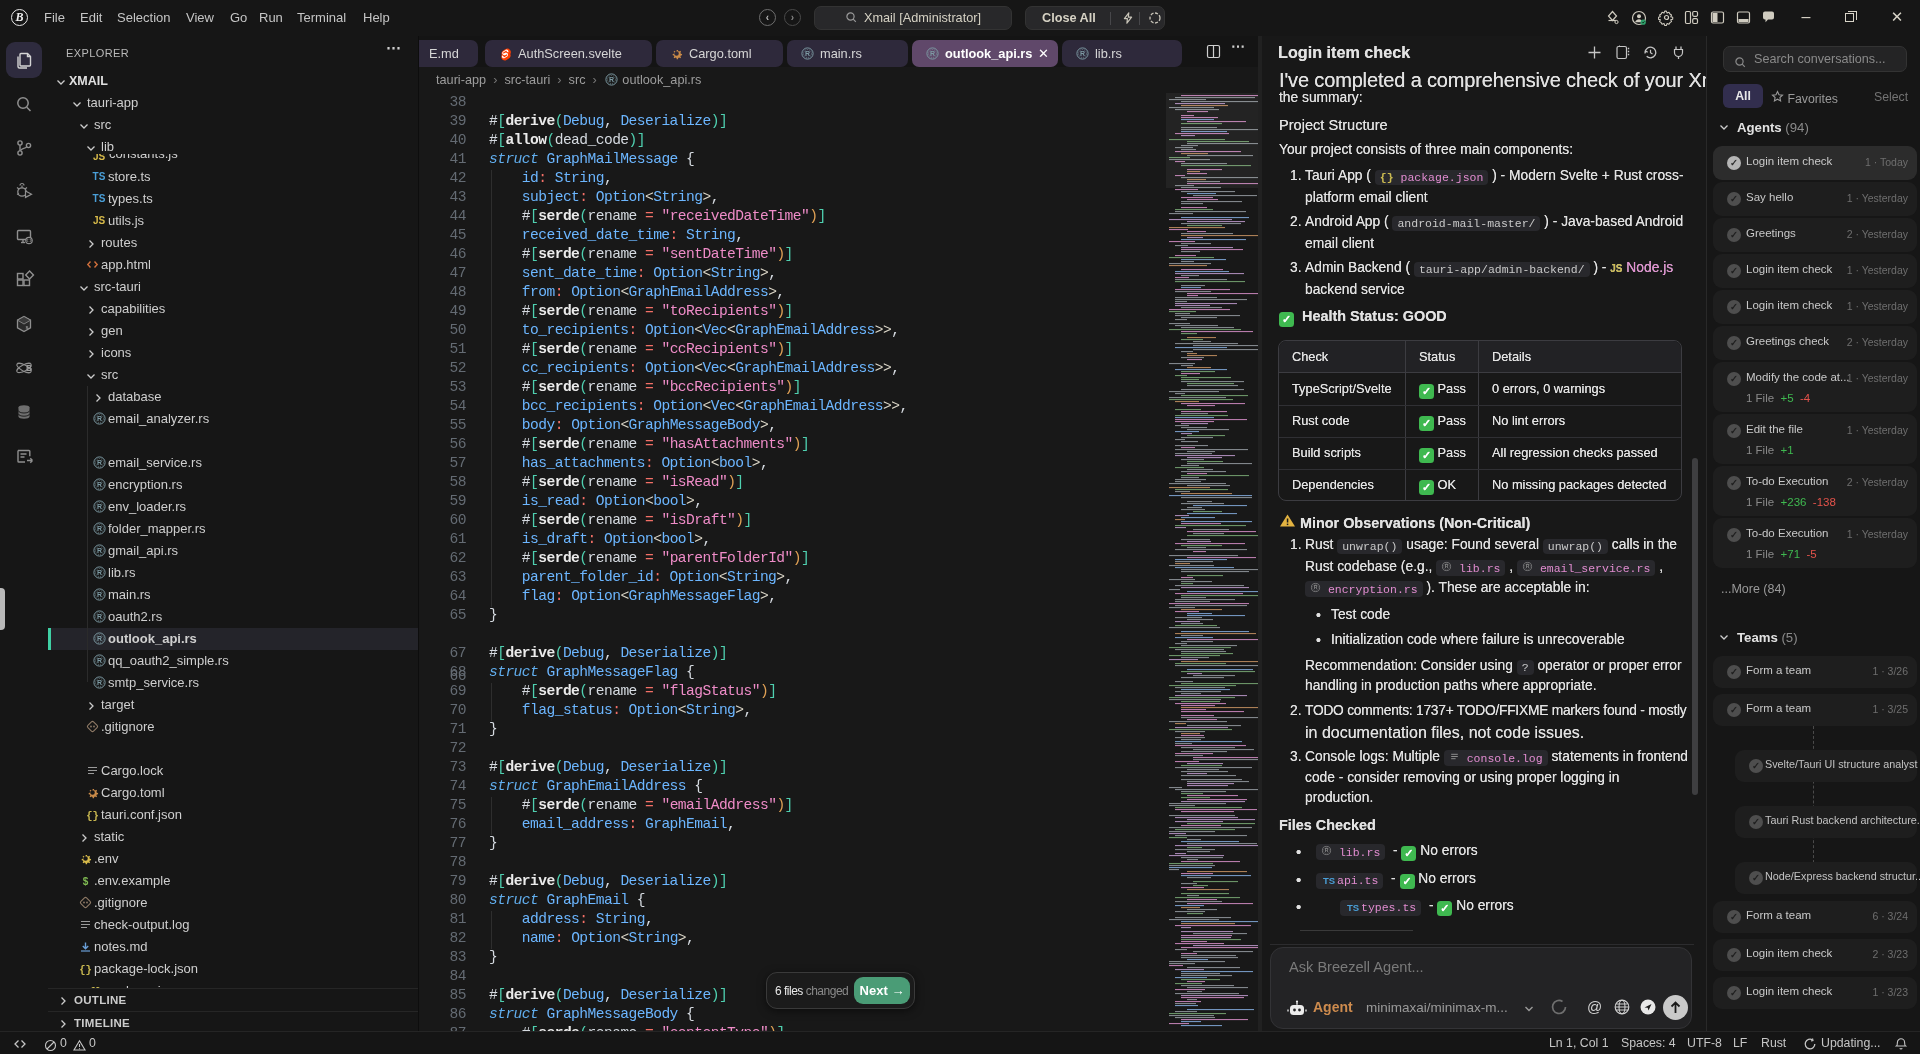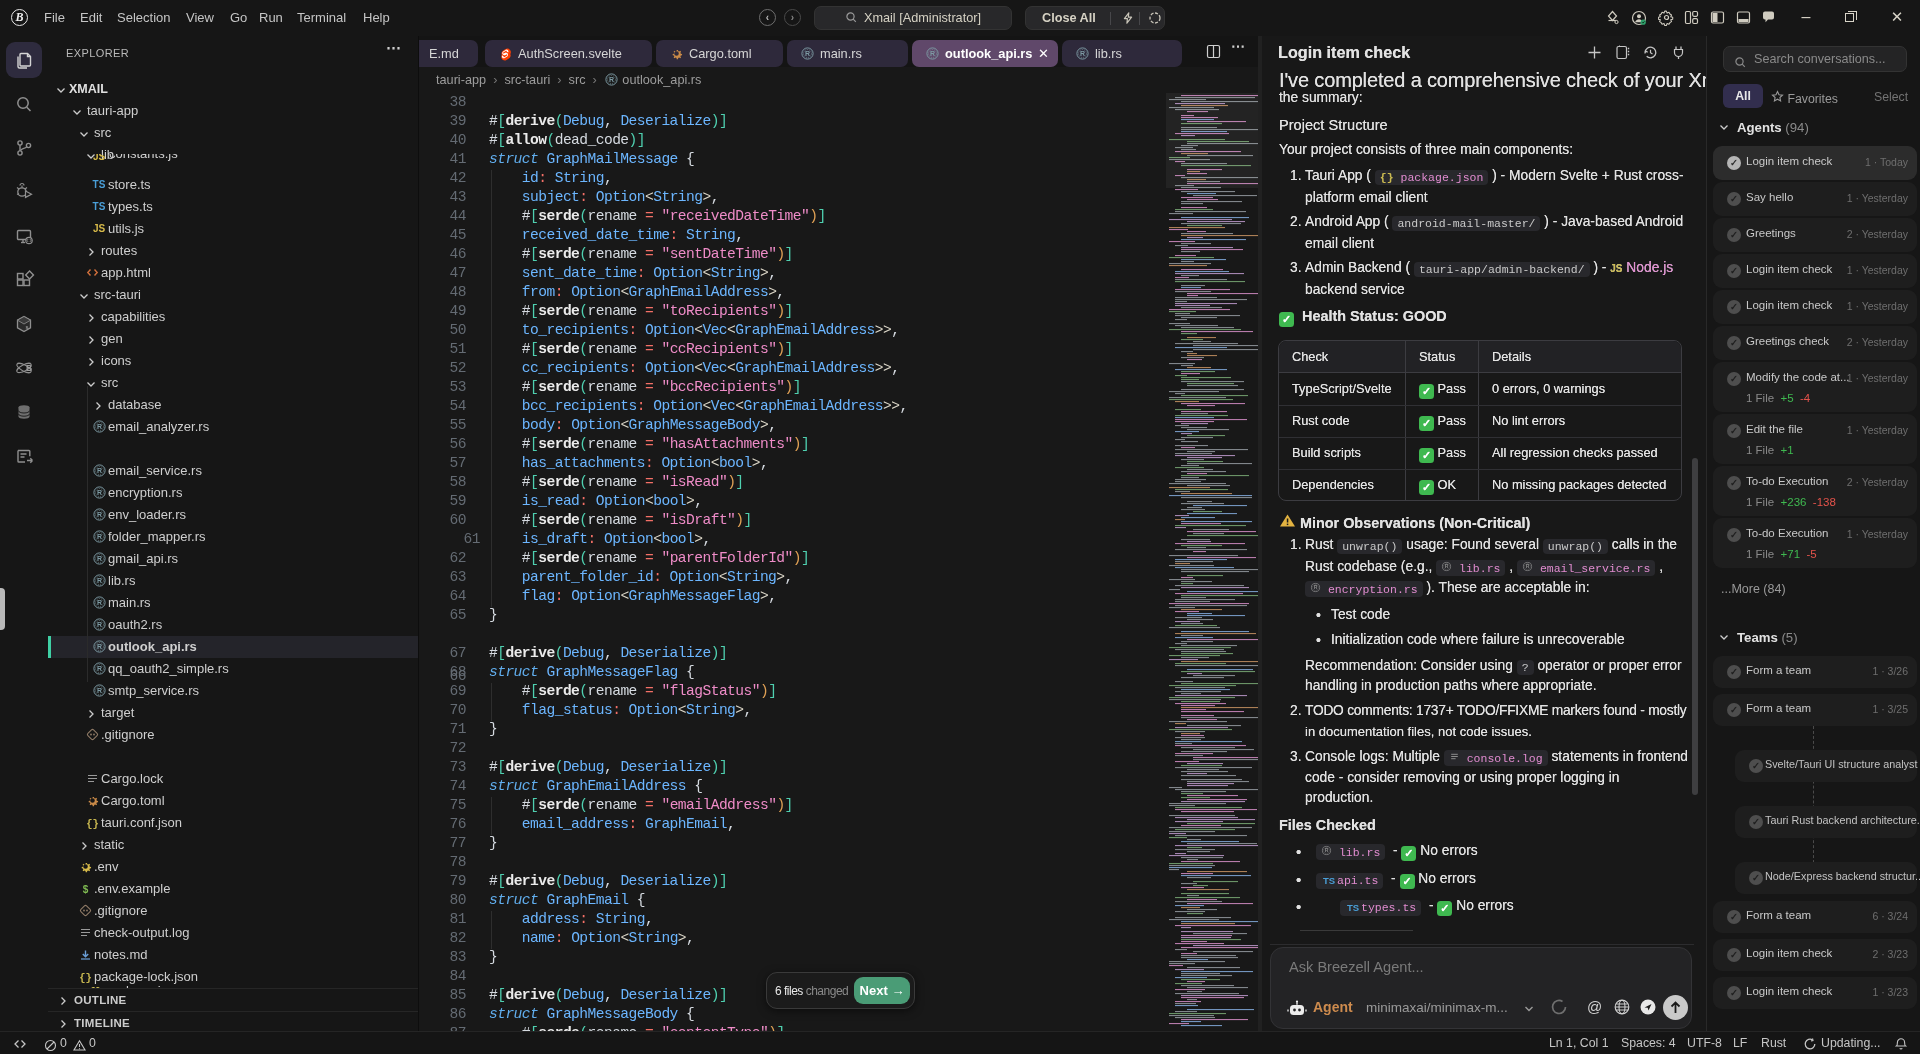--- a/index.html
+++ b/index.html
@@ -13,21 +13,21 @@
 #searchbox{position:absolute;left:814px;top:6px;width:198px;height:24px;background:#28282a;border:1px solid #333;border-radius:7px;color:#d6d2c4;font-size:12.7px;text-align:center;line-height:23px;}
 #closeall{position:absolute;left:1025px;top:6px;width:140px;height:24px;background:#28282a;border:1px solid #333;border-radius:7px;color:#d6d2c4;font-size:12.7px;}
 .winbtn{position:absolute;top:0;width:14px;height:36px;color:#d8d4c8;font-size:15px;line-height:34px;text-align:center;font-weight:400;}
 
 #activitybar{position:absolute;left:0;top:36px;width:48px;height:995px;background:#161616;}
 .ab-ic{position:absolute;left:6px;width:36px;height:36px;display:flex;align-items:center;justify-content:center;}
 .ab-active{background:#2e2b3e;border-radius:9px;}
 
 #sidebar{position:absolute;left:48px;top:36px;width:370px;height:995px;background:#161616;overflow:hidden;}
 #sb-head{position:absolute;left:0;top:0;width:370px;height:34px;color:#b9b9b9;font-size:11px;letter-spacing:.4px;}
-.trow{position:absolute;left:0;width:370px;height:22px;line-height:22px;font-size:13px;color:#cfcfcf;white-space:nowrap;margin-top:8px;}
+.trow{position:absolute;left:0;width:370px;height:22px;line-height:22px;font-size:13px;color:#cfcfcf;white-space:nowrap;}
 .trow .lbl{position:absolute;top:0;}
 .chev{position:absolute;top:4px;width:14px;height:14px;}
 .ficon{position:absolute;top:3px;width:16px;height:16px;font-weight:700;text-align:center;}
 .trow-sel{background:#24242a;}
 .selbar{position:absolute;left:0;top:0;width:2.5px;height:22px;background:#3fd0a4;}
 .sect{position:absolute;left:0;width:370px;height:22px;line-height:22px;border-top:1px solid #262626;color:#cccccc;font-size:11.5px;font-weight:700;letter-spacing:.3px;}
 
 #editor{position:absolute;left:418px;top:36px;width:844px;height:995px;background:#181818;border-left:1px solid #0d0d0d;}
 #tabstrip{position:absolute;left:0;top:0;width:844px;height:31px;background:#141414;}
 .tab{position:absolute;top:4px;height:27px;border-radius:7px;background:#2e293b;color:#d6d6d6;font-size:12.8px;line-height:27px;white-space:nowrap;overflow:hidden;}
@@ -597,21 +597,21 @@
         <div class="ln cl" style="top:342px;left:0px;">56</div>
         <div class="cl" style="top:342px;left:70px;"><span class="tok-pl">    </span><span class="tok-pl">#</span><span class="tok-br">[</span><span class="tok-at">serde</span><span class="tok-br">(</span><span class="tok-pl">rename</span><span class="tok-pl"> </span><span class="tok-op">=</span><span class="tok-pl"> </span><span class="tok-st">"hasAttachments"</span><span class="tok-or">)</span><span class="tok-br">]</span></div>
         <div class="ln cl" style="top:361px;left:0px;">57</div>
         <div class="cl" style="top:361px;left:70px;"><span class="tok-pl">    </span><span class="tok-ty">has_attachments</span><span class="tok-op">:</span><span class="tok-pl"> </span><span class="tok-ty">Option</span><span class="tok-ab">&lt;</span><span class="tok-ty">bool</span><span class="tok-ab">&gt;</span><span class="tok-pl">,</span></div>
         <div class="ln cl" style="top:380px;left:0px;">58</div>
         <div class="cl" style="top:380px;left:70px;"><span class="tok-pl">    </span><span class="tok-pl">#</span><span class="tok-br">[</span><span class="tok-at">serde</span><span class="tok-br">(</span><span class="tok-pl">rename</span><span class="tok-pl"> </span><span class="tok-op">=</span><span class="tok-pl"> </span><span class="tok-st">"isRead"</span><span class="tok-or">)</span><span class="tok-br">]</span></div>
         <div class="ln cl" style="top:399px;left:0px;">59</div>
         <div class="cl" style="top:399px;left:70px;"><span class="tok-pl">    </span><span class="tok-ty">is_read</span><span class="tok-op">:</span><span class="tok-pl"> </span><span class="tok-ty">Option</span><span class="tok-ab">&lt;</span><span class="tok-ty">bool</span><span class="tok-ab">&gt;</span><span class="tok-pl">,</span></div>
         <div class="ln cl" style="top:418px;left:0px;">60</div>
         <div class="cl" style="top:418px;left:70px;"><span class="tok-pl">    </span><span class="tok-pl">#</span><span class="tok-br">[</span><span class="tok-at">serde</span><span class="tok-br">(</span><span class="tok-pl">rename</span><span class="tok-pl"> </span><span class="tok-op">=</span><span class="tok-pl"> </span><span class="tok-st">"isDraft"</span><span class="tok-or">)</span><span class="tok-br">]</span></div>
-        <div class="ln cl" style="top:437px;left:14px;">61</div>
+        <div class="ln cl" style="top:437px;left:0px;">61</div>
         <div class="cl" style="top:437px;left:70px;"><span class="tok-pl">    </span><span class="tok-ty">is_draft</span><span class="tok-op">:</span><span class="tok-pl"> </span><span class="tok-ty">Option</span><span class="tok-ab">&lt;</span><span class="tok-ty">bool</span><span class="tok-ab">&gt;</span><span class="tok-pl">,</span></div>
         <div class="ln cl" style="top:456px;left:0px;">62</div>
         <div class="cl" style="top:456px;left:70px;"><span class="tok-pl">    </span><span class="tok-pl">#</span><span class="tok-br">[</span><span class="tok-at">serde</span><span class="tok-br">(</span><span class="tok-pl">rename</span><span class="tok-pl"> </span><span class="tok-op">=</span><span class="tok-pl"> </span><span class="tok-st">"parentFolderId"</span><span class="tok-or">)</span><span class="tok-br">]</span></div>
         <div class="ln cl" style="top:475px;left:0px;">63</div>
         <div class="cl" style="top:475px;left:70px;"><span class="tok-pl">    </span><span class="tok-ty">parent_folder_id</span><span class="tok-op">:</span><span class="tok-pl"> </span><span class="tok-ty">Option</span><span class="tok-ab">&lt;</span><span class="tok-ty">String</span><span class="tok-ab">&gt;</span><span class="tok-pl">,</span></div>
         <div class="ln cl" style="top:494px;left:0px;">64</div>
         <div class="cl" style="top:494px;left:70px;"><span class="tok-pl">    </span><span class="tok-ty">flag</span><span class="tok-op">:</span><span class="tok-pl"> </span><span class="tok-ty">Option</span><span class="tok-ab">&lt;</span><span class="tok-ty">GraphMessageFlag</span><span class="tok-ab">&gt;</span><span class="tok-pl">,</span></div>
         <div class="ln cl" style="top:513px;left:0px;">65</div>
         <div class="cl" style="top:513px;left:70px;"><span class="tok-pl"></span><span class="tok-pl">}</span></div>
         <div class="ln cl" style="top:532px;left:0px;margin-top:42px;">66</div>
@@ -1179,21 +1179,21 @@
             <text x="7.5" y="10" font-size="7" font-weight="bold" fill="#8a8a8a" text-anchor="middle" font-family="Liberation Sans">R</text>
           </svg> <span class="pink">encryption.rs</span></span> ). These are acceptable in:</div>
       <div class="ch-t" style="left:54px;top:571px;font-size:14px;">•</div>
       <div class="ch-t" style="left:69px;top:571px;font-size:13.8px;">Test code</div>
       <div class="ch-t" style="left:54px;top:596px;font-size:14px;">•</div>
       <div class="ch-t" style="left:69px;top:596px;font-size:13.8px;">Initialization code where failure is unrecoverable</div>
       <div class="ch-t" style="left:43px;top:622px;font-size:13.8px;">Recommendation: Consider using <span class="ch-chip">?</span> operator or proper error</div>
       <div class="ch-t" style="left:43px;top:642px;font-size:13.8px;">handling in production paths where appropriate.</div>
       <div class="ch-t" style="left:28px;top:667px;font-size:13.8px;">2.</div>
       <div class="ch-t" style="left:43px;top:667px;font-size:13.8px;letter-spacing:-.25px;">TODO comments: 1737+ TODO/FFIXME markers found - mostly</div>
-      <div class="ch-t" style="left:43px;top:688px;font-size:13px;">in documentation files, not code issues.</div>
+      <div class="ch-t" style="left:43px;top:688px;font-size:16px;">in documentation files, not code issues.</div>
       <div class="ch-t" style="left:28px;top:713px;font-size:13.8px;">3.</div>
       <div class="ch-t" style="left:43px;top:713px;font-size:13.8px;">Console logs: Multiple <span class="ch-chip"><svg width="11" height="11" viewBox="0 0 15 15" style="">
             <path d="M3 4.5h9M3 7.5h9M3 10.5h6" stroke="#9a9a9a" stroke-width="1.2"></path>
           </svg> <span class="pink">console.log</span></span> statements in frontend</div>
       <div class="ch-t" style="left:43px;top:734px;font-size:13.8px;">code - consider removing or using proper logging in</div>
       <div class="ch-t" style="left:43px;top:754px;font-size:13.8px;">production.</div>
       <div class="ch-t" style="left:17px;top:781px;font-size:14.4px;font-weight:700;">Files Checked</div>
       <div class="ch-t" style="left:34px;top:807px;font-size:15px;">•</div>
       <div class="ch-t" style="left:54px;top:807px;font-size:13.8px;"><span class="ch-chip"><svg width="11" height="11" viewBox="0 0 15 15" style="">
             <circle cx="7.5" cy="7.5" r="5.6" fill="none" stroke="#8a8a8a" stroke-width="1.0"></circle>

